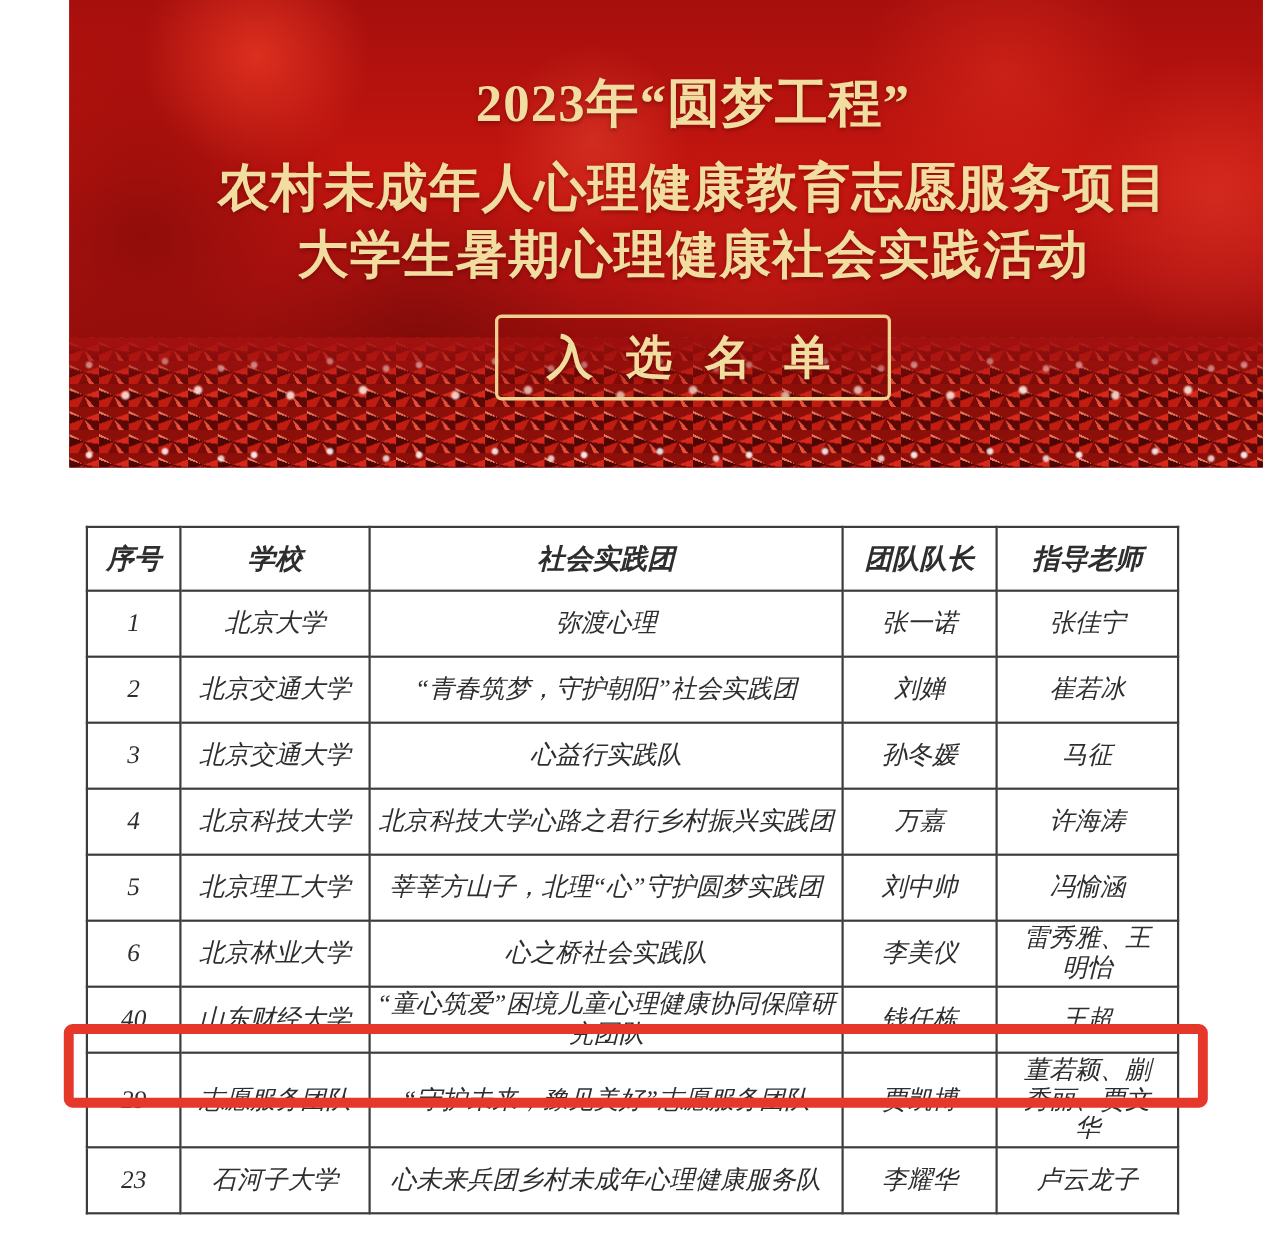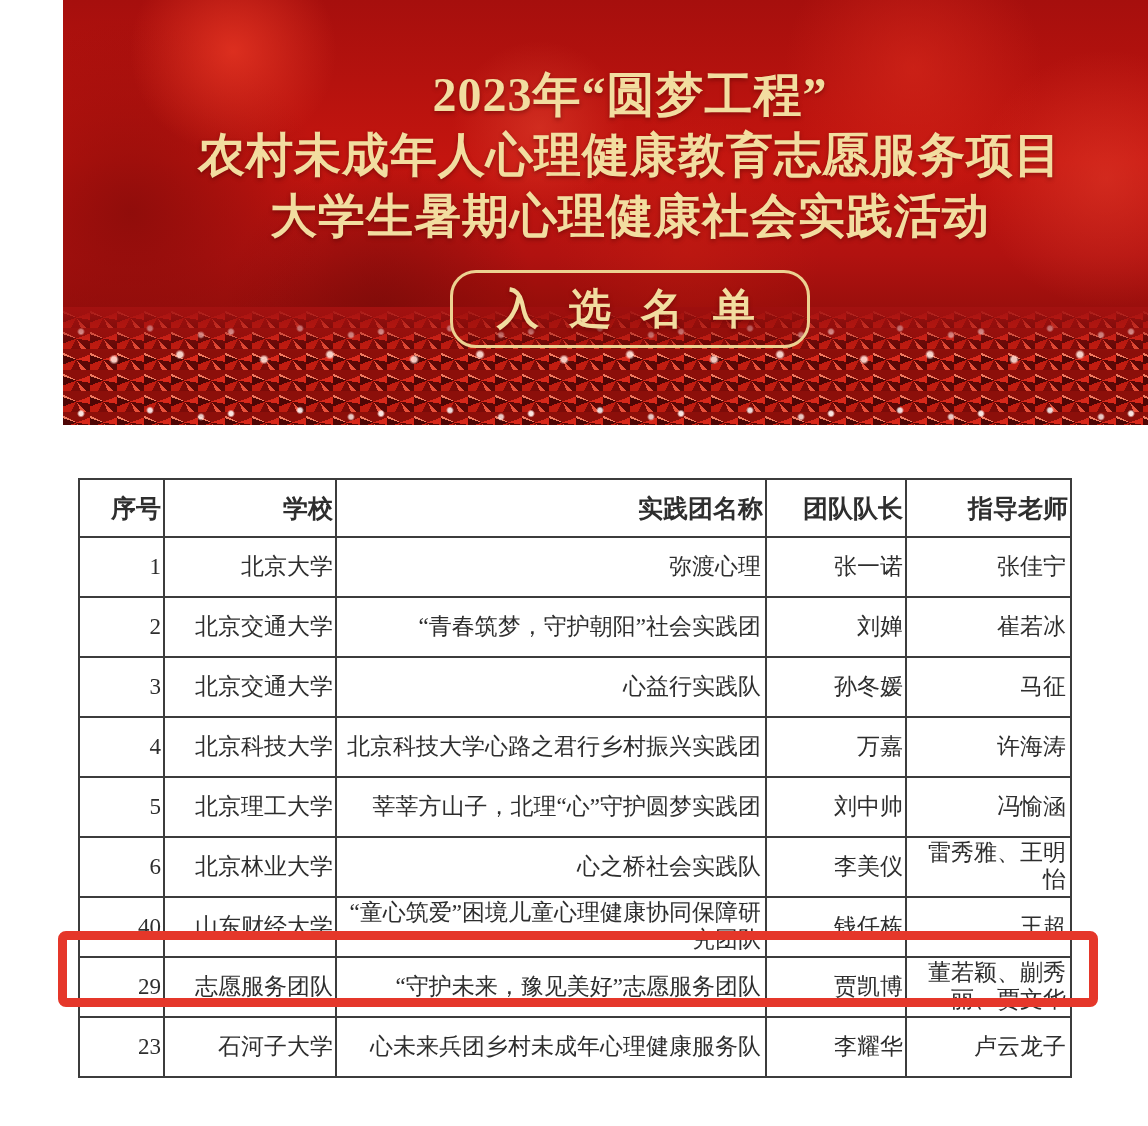--- a/index.html
+++ b/index.html
@@ -53,47 +53,47 @@
     position:absolute;inset:0;z-index:3;
     display:flex;flex-direction:column;align-items:center;
     padding-top:64px;box-sizing:border-box;
   }
   .b-title{
     color:var(--gold,#f2dda0);font-weight:bold;text-align:center;
     text-shadow:0 2px 4px rgba(70,0,0,.45);line-height:1.28;
     letter-spacing:1px;
   }
   .b-line1{font-size:48px;}
-  .b-line2{font-size:47px;}
+  .b-line2{font-size:47px;margin-top:16px;}
   .b-line3{font-size:47px;}
   .badge{
     margin-top:24px;display:inline-block;
-    border:3px solid var(--gold-border,#ecd191);border-radius:26px;
+    border:3px solid var(--gold-border,#ecd191);border-radius:6px;
     padding:8px 22px 8px 44px;
     color:var(--gold,#f2dda0);font-size:42px;font-weight:bold;
     letter-spacing:30px;text-shadow:0 2px 4px rgba(70,0,0,.45);
     background:rgba(140,10,8,.18);
   }
 
   
   .list-table{
     position:absolute;left:78px;top:478px;width:992px;
     border-collapse:collapse;table-layout:fixed;
     color:#2e2e2e;
   }
   .list-table th,.list-table td{
-    border:2px solid #3c3c3c;text-align:right;vertical-align:middle;
+    border:2px solid #3c3c3c;text-align:center;vertical-align:middle;
     font-size:23px;line-height:1.16;padding:2px;
-    word-break:break-all;overflow:hidden;
+    word-break:break-all;overflow:hidden;font-style:italic;
   }
   .list-table th{height:52px;font-size:25px;font-weight:bold;}
   .list-table td{height:54px;}
   td.col-team{padding:2px 4px;}
   td.col-school{padding:2px 2px;}
-  td.col-teacher{padding:2px 4px;}
+  td.col-teacher{padding:2px 15px;}
 
   
   .hl-box{
     position:absolute;left:58px;top:931px;width:1040px;height:76px;
     box-sizing:border-box;
     border:9px solid var(--hl-red,#e5372a);border-radius:8px;
     z-index:6;pointer-events:none;
   }
 </style>
 </head>
@@ -116,21 +116,21 @@
       <col style="width:85px">
         <col style="width:172px">
         <col style="width:430px">
       <col style="width:140px">
         <col style="width:165px">
     </colgroup>
     <thead>
       <tr>
           <th>序号</th>
           <th>学校</th>
-          <th>实践团名称</th>
+          <th>社会实践团</th>
           <th>团队队长</th>
           <th>指导老师</th>
         </tr>
     </thead>
     <tbody>
         <tr>
           <td class="col-no">1</td>
           <td class="col-school">北京大学</td>
           <td class="col-team">弥渡心理</td>
           <td class="col-leader">张一诺</td>

